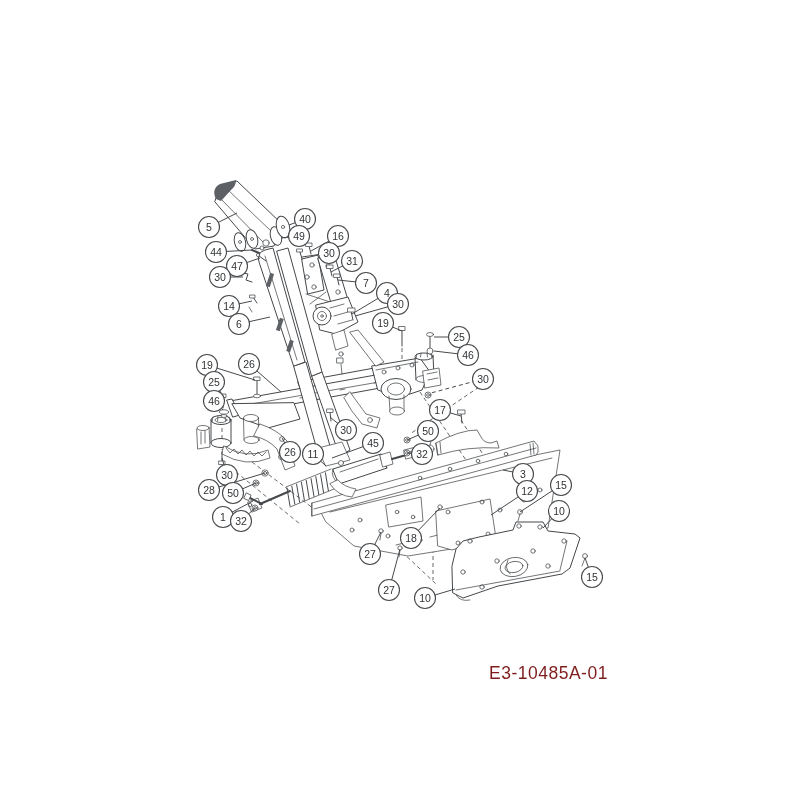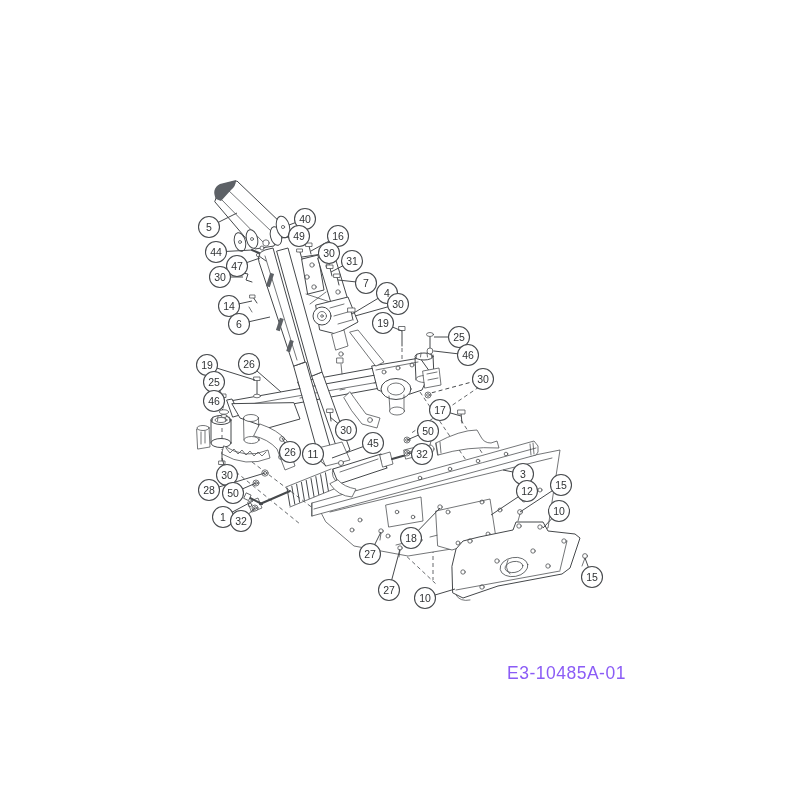--- a/index.html
+++ b/index.html
@@ -12,21 +12,21 @@
   .thin{stroke-width:.75;}
   .thick{stroke-width:2;}
   .dk{fill:#5d6166;stroke:none;}
   .dsh{fill:none;stroke:#55585b;stroke-width:.9;stroke-dasharray:4 3;}
   
   .leader{stroke:#474a4d;stroke-width:1;fill:none;}
   .leader.dashed{stroke-dasharray:4 3;}
   .balloon{fill:#ffffff;stroke:#474a4d;stroke-width:1.1;}
   .balloon-label{font:10.5px "Liberation Sans",sans-serif;fill:#303335;text-anchor:middle;}
   .part-number{position:absolute;left:489px;top:663px;font-size:17.5px;letter-spacing:.5px;
-               color:#8b5cf6;font-family:"Liberation Sans",sans-serif;margin-left:18px;}
+               color:#7f1d1d;font-family:"Liberation Sans",sans-serif;}
 </style>
 </head>
 <body>
 
 <div class="stage">
   <svg width="800" height="800" viewBox="0 0 800 800">
 
     <g>
       <path class="dsh" d="M402,348 L402,385"></path>
       <path class="dsh" d="M479,387 L410,434"></path>

